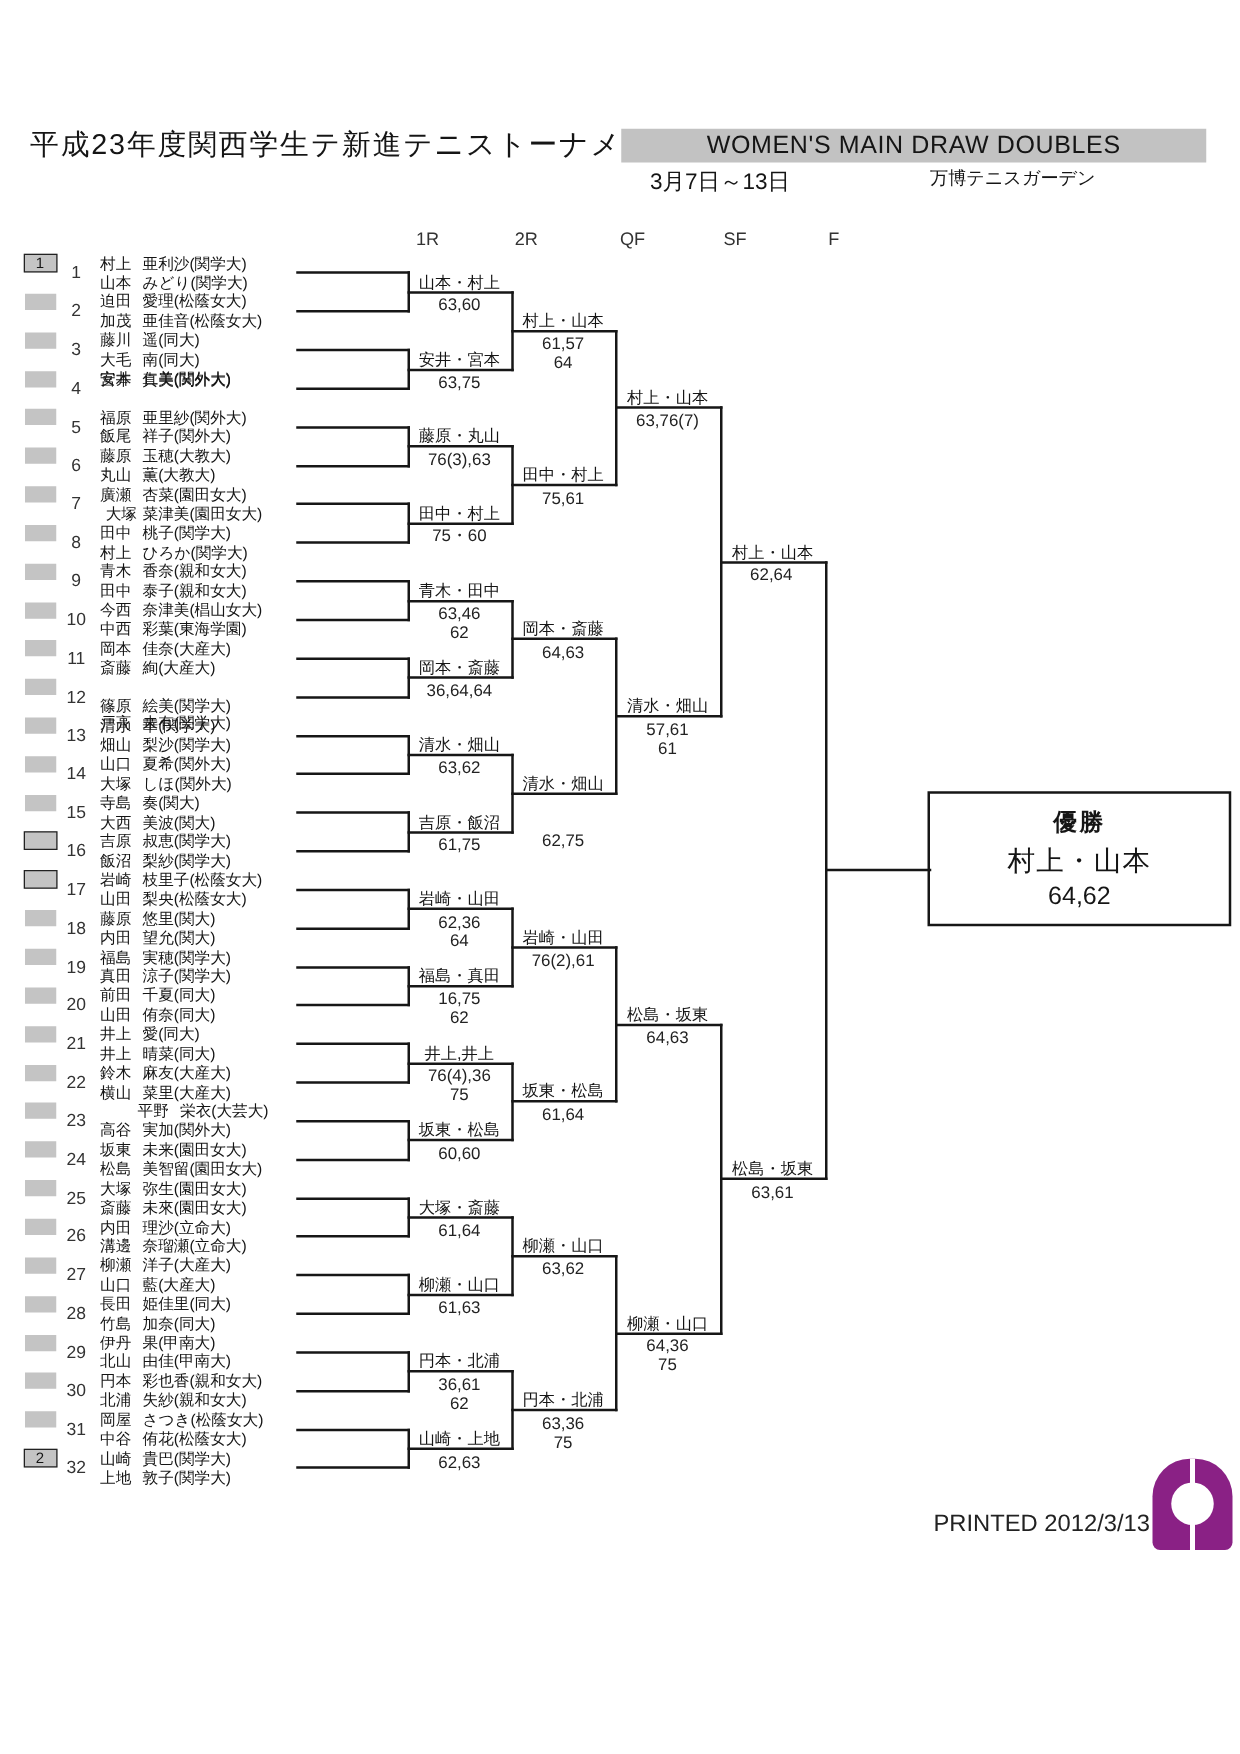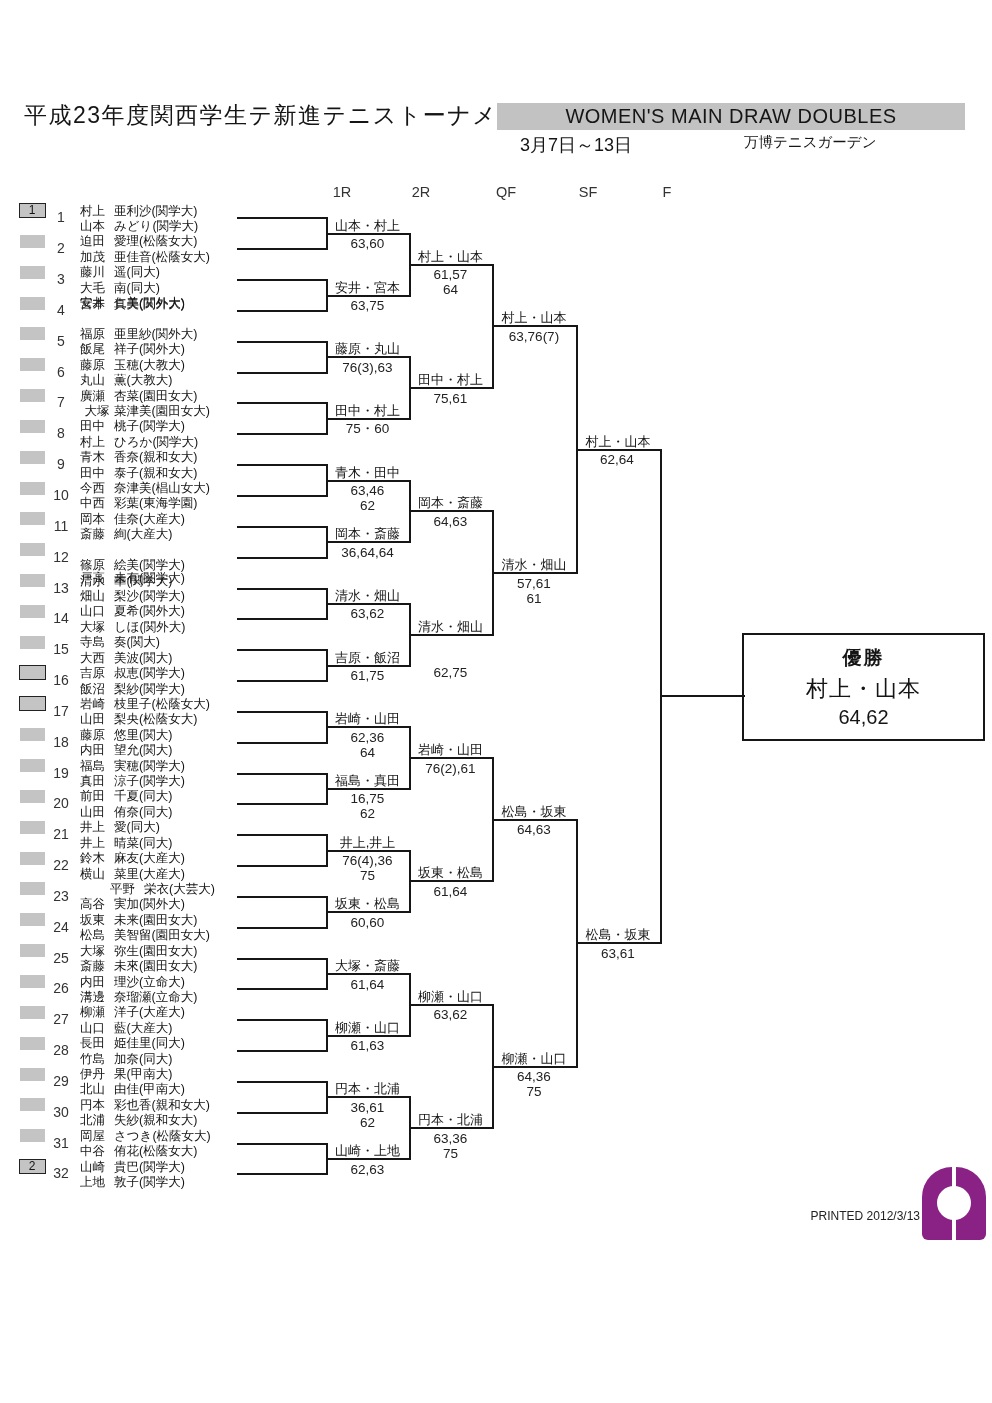--- a/index.html
+++ b/index.html
@@ -21,21 +21,21 @@
   .prow{position:absolute;left:80px;height:15px;font-size:12.5px;line-height:15px;white-space:nowrap;}
   .prow .last{display:inline-block;width:34px;}
   .wname{position:absolute;text-align:center;font-size:13px;line-height:14px;white-space:nowrap;}
   .wscore{position:absolute;text-align:center;font-size:13.5px;line-height:15px;white-space:nowrap;color:#222;}
   .champ{position:absolute;left:742px;top:633px;width:243px;height:108px;border:2px solid #161616;
          box-sizing:border-box;display:flex;flex-direction:column;align-items:center;justify-content:center;}
   .champ-label{font-size:19px;font-weight:bold;letter-spacing:2px;}
   .champ-team{font-size:22px;margin-top:3px;letter-spacing:1px;}
   .champ-score{font-size:20px;margin-top:2px;}
   .forg{position:absolute;left:640px;top:1182px;width:280px;text-align:right;font-size:21.5px;letter-spacing:1px;white-space:nowrap;}
-  .fprint{position:absolute;left:640px;top:1209px;width:280px;text-align:right;font-size:12px;color:#222;}
+  .fprint{position:absolute;left:640px;top:1209px;width:280px;text-align:right;font-size:19px;color:#222;}
   .logo{position:absolute;left:922px;top:1167px;width:64px;height:73px;border-radius:30px 30px 6px 6px;}
   .logo .hole{position:absolute;left:15px;top:19px;width:34px;height:34px;border-radius:50%;background:#fff;}
   .logo .slit{position:absolute;left:30px;top:0;width:4px;height:73px;background:#fff;}
 </style>
 </head>
 <body>
 
 <div id="page">
 
   <div class="title">平成23年度関西学生テ新進テニストーナメ</div>

